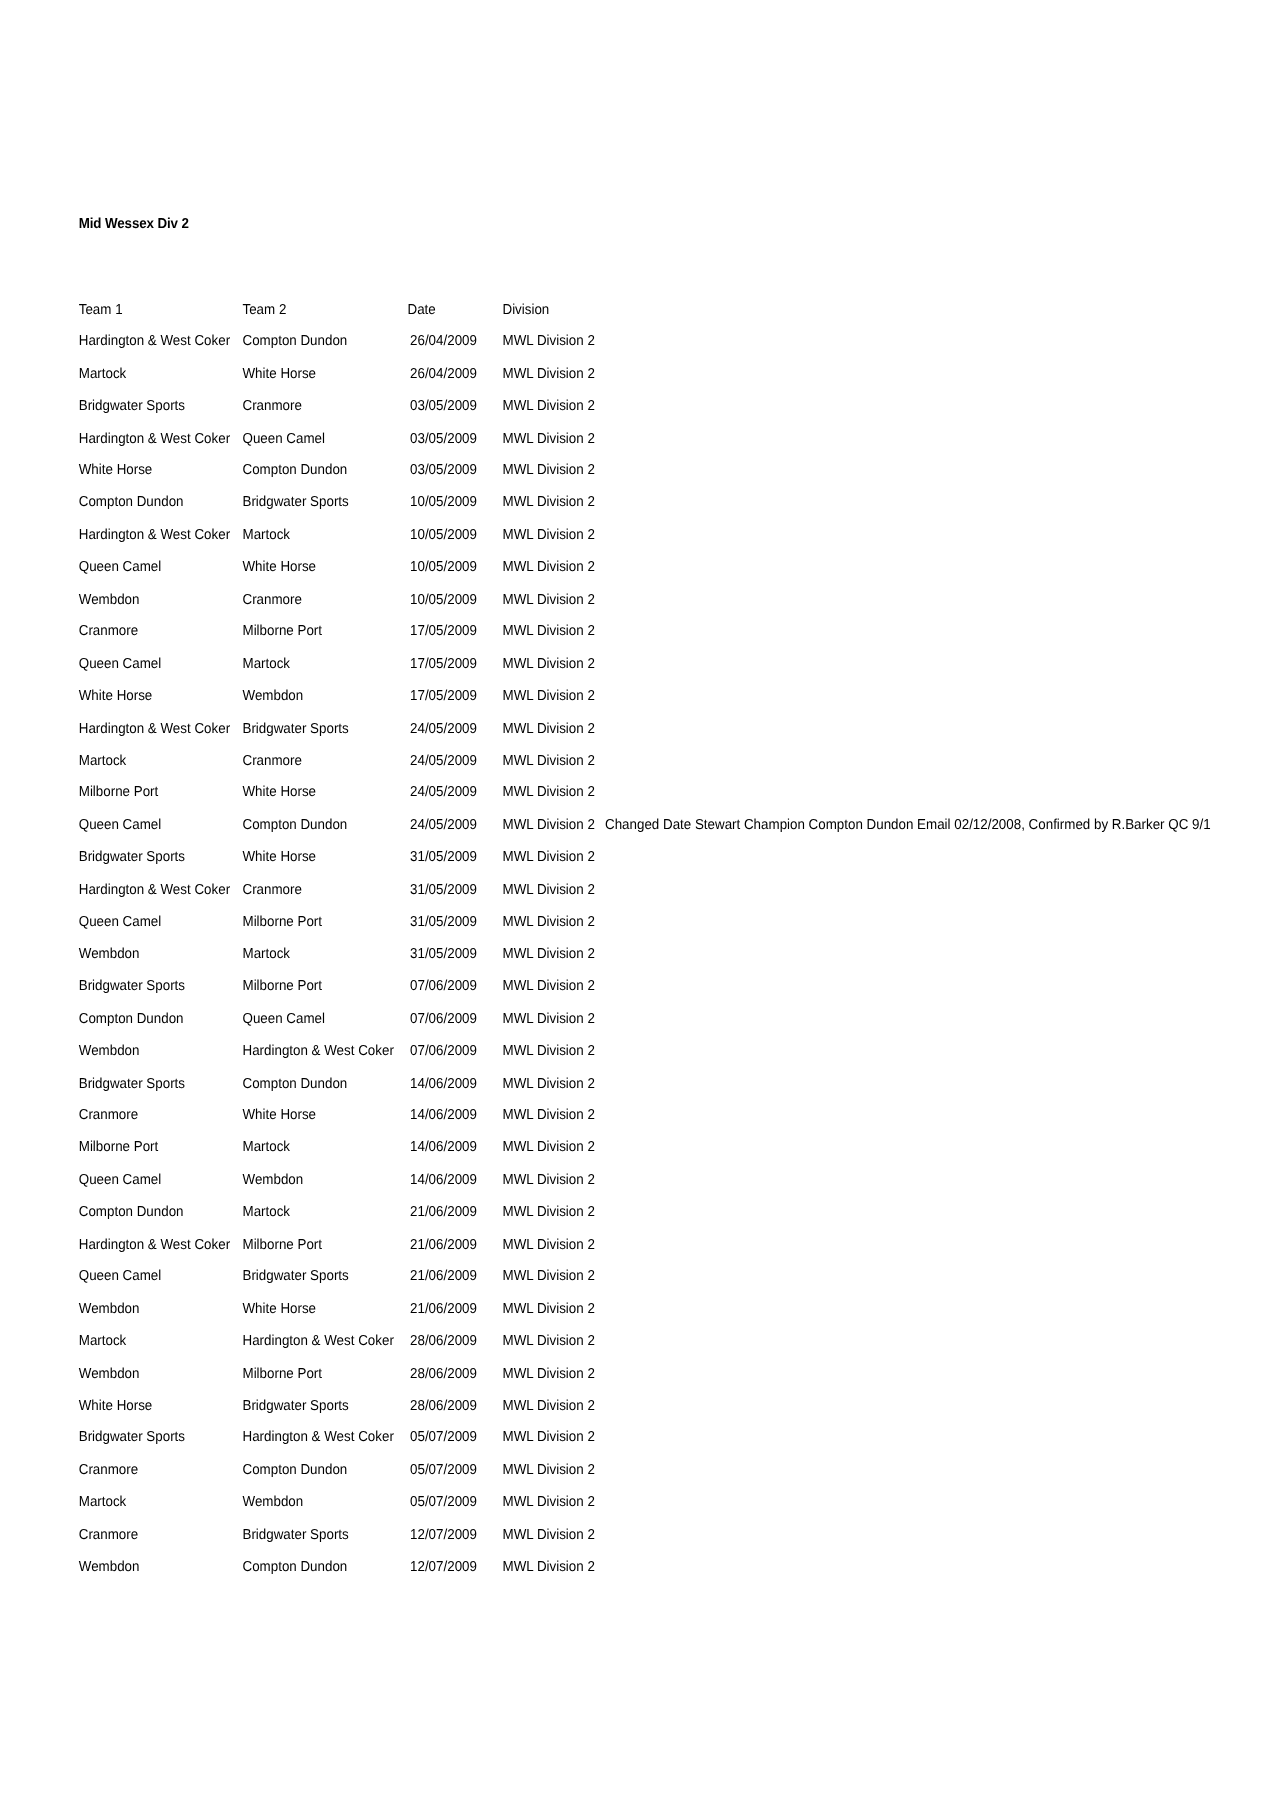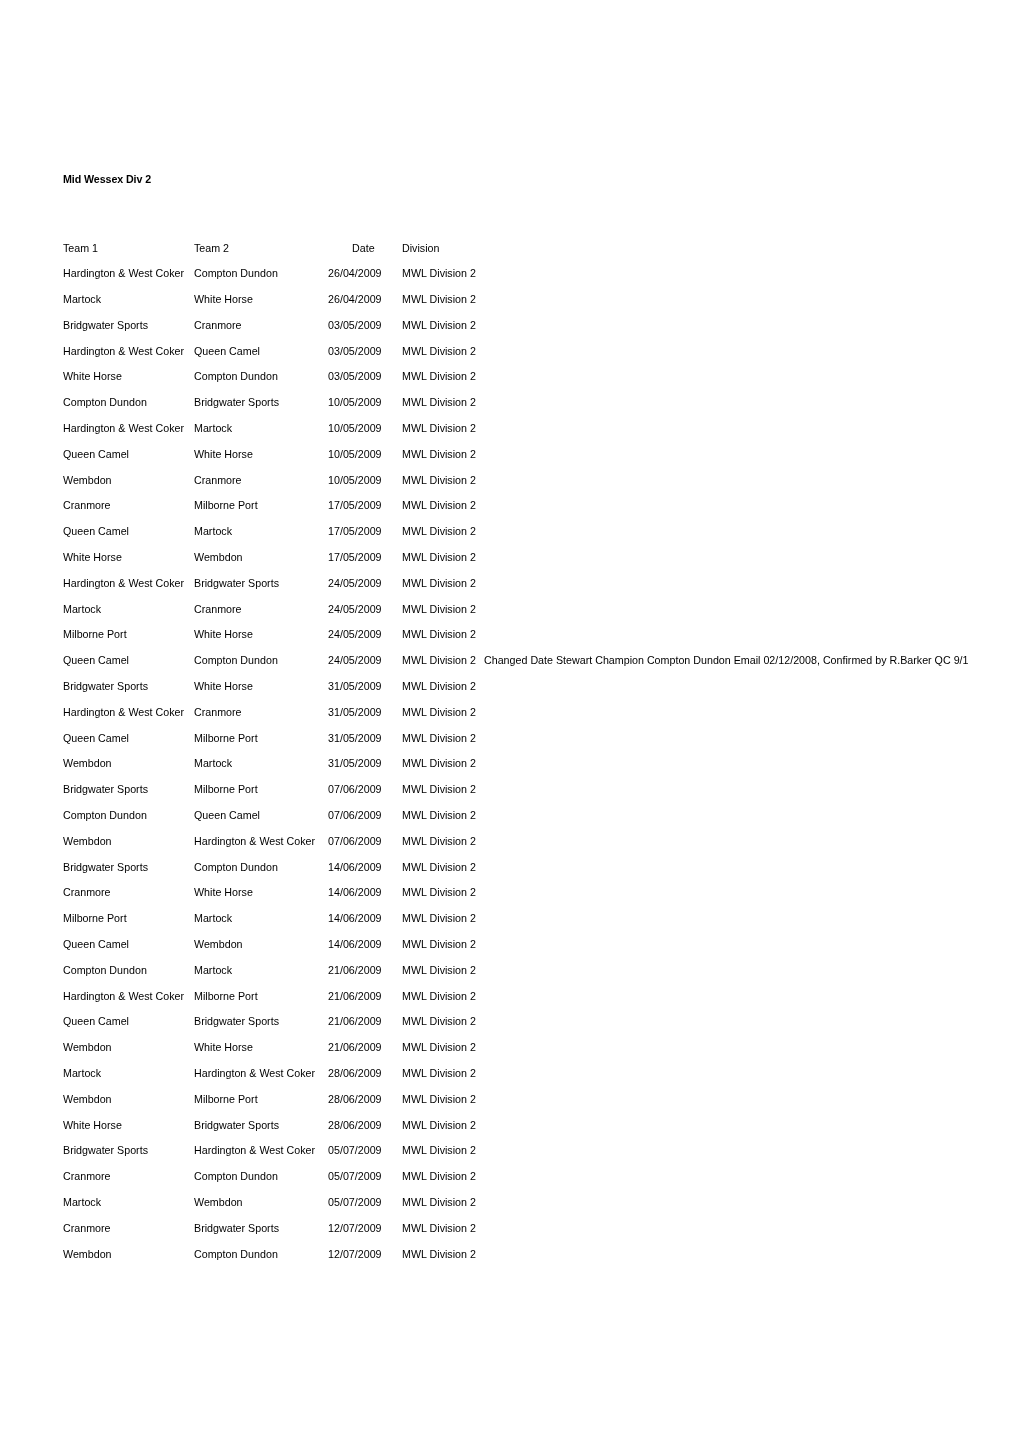--- a/index.html
+++ b/index.html
@@ -57,21 +57,21 @@
   .fixture-table thead th {
     font-weight: normal;
     height: 26px;
   }
   .col-team1 { width: 131px; }
   .col-team2 { width: 128px; }
   .col-date  { width: 76px; text-align: right; padding-right: 3px; }
   .col-div   { width: 82px; }
   .col-note  { padding-left: 7px; }
   .fixture-table thead th.col-date {
-    text-align: center;
+    text-align: left;
     padding-right: 0;
     padding-left: 2px;
   }
   .cellspan {
     display: inline-block;
     transform: scaleX(0.93);
     transform-origin: left center;
   }
   .col-date .cellspan {
     transform-origin: right center;

